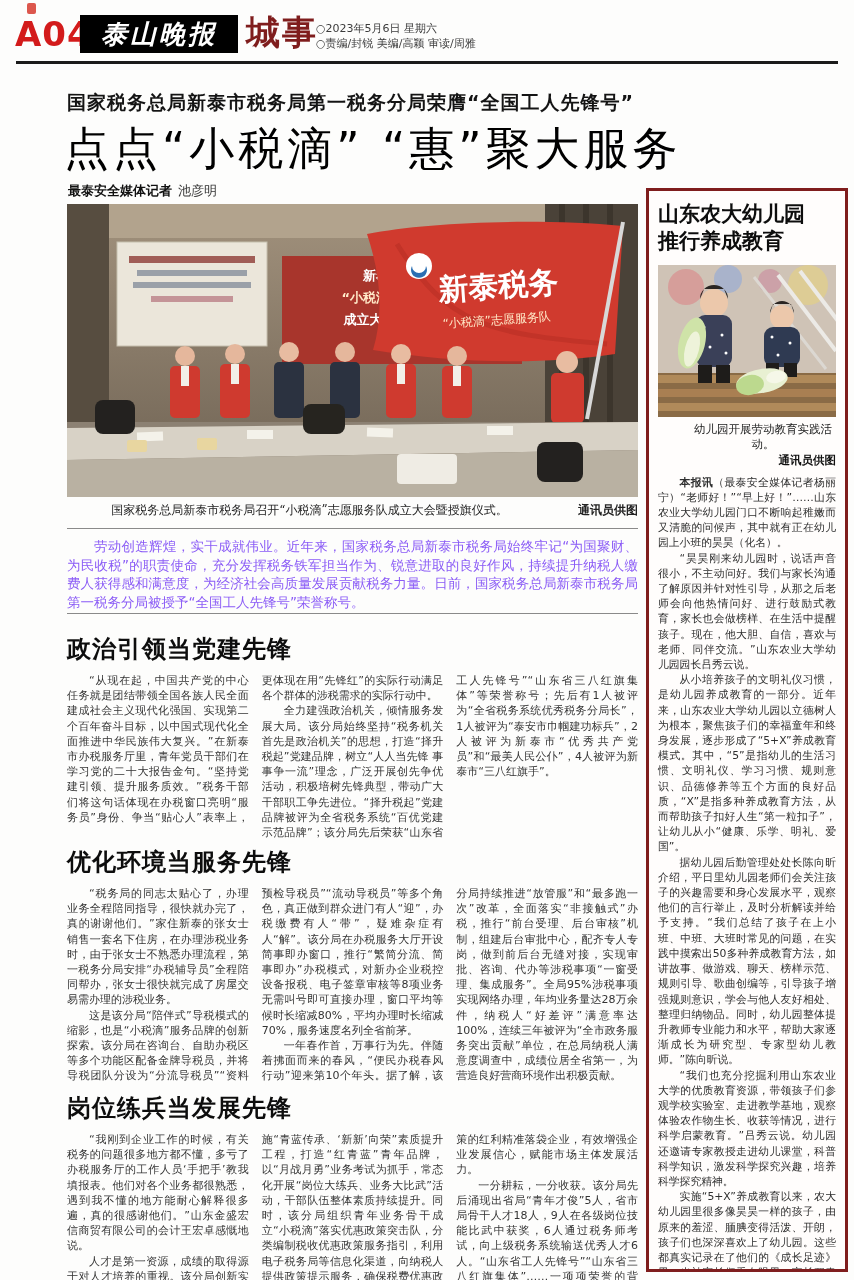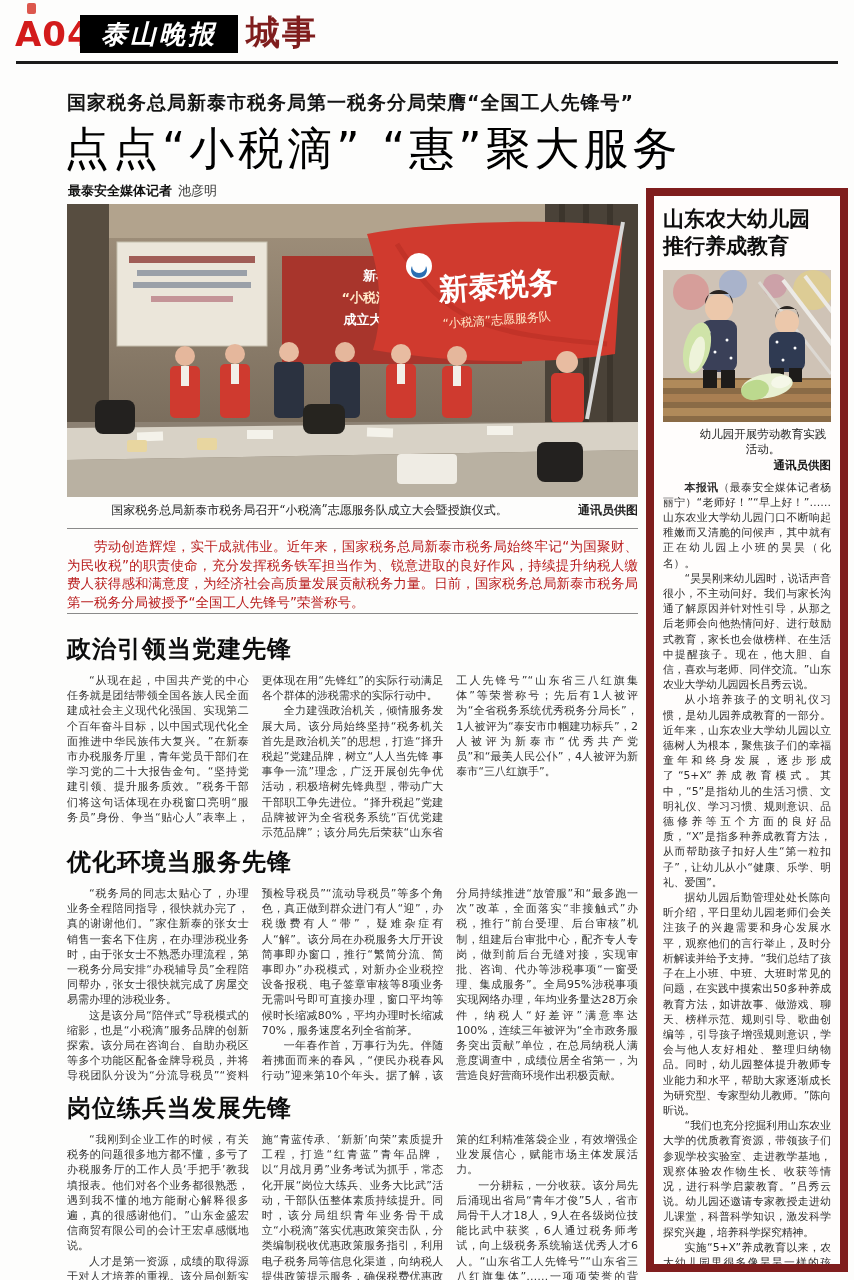--- a/index.html
+++ b/index.html
@@ -36,32 +36,32 @@
   .main-photo { position:absolute; left:67px; top:204px; width:571px; height:293px;
     background:#7d705f; overflow:hidden; }
   .caption-row { position:absolute; left:67px; top:502px; width:571px; height:18px;
     font-size:12px; color:#222; }
   .caption-row .cap { position:absolute; left:0; right:86px; text-align:center;
     font-family:"DejaVu Serif","Liberation Serif",serif; }
   .caption-row .credit { position:absolute; right:0; font-weight:700; }
 
   .rule-thin { position:absolute; left:67px; width:571px; height:1px; background:#8a8a8a; }
   .intro { position:absolute; left:67px; top:537px; width:571px; font-size:13.5px;
-    line-height:18.5px; text-indent:2em; color:#b91c1c; font-weight:500; text-align:justify; margin:0; }
+    line-height:18.5px; text-indent:2em; color:#8b5cf6; font-weight:500; text-align:justify; margin:0; }
 
   
   .news-section { position:absolute; left:67px; width:571px; }
   .sec-title { margin:12px 0 8px 0; font-size:24px; font-weight:900; color:#0d0d0d; letter-spacing:1px;font-family:Liberation Serif, serif; }
   .sec-body { column-count:3; column-gap:13px; column-fill:auto; overflow:hidden;
     font-size:11px; line-height:15.2px; text-align:justify; color:#333; }
   .sec-body p { margin:0; text-indent:2em; }
 
   
   .sidebar { position:absolute; left:646px; top:188px; width:202px; height:1084px;
-    border:8px solid #7f1d1d; background:#fffdfc; box-sizing:border-box;
+    border:3px solid #7f1d1d; background:#fffdfc; box-sizing:border-box;
     padding:10px 9px; overflow:hidden; }
   .sb-title { font-size:21px; font-weight:900; line-height:1.3; color:#0d0d0d; margin:0; }
   .sb-photo { width:100%; height:152px; margin-top:9px; background:#c9bcae; overflow:hidden; }
   .sb-cap { margin-top:5px; font-size:11.5px; text-align:center; color:#222;
     font-family:"DejaVu Serif","Liberation Serif",serif;margin-left:32px; }
   .sb-credit { font-size:11.5px; text-align:right; font-weight:700; color:#111; margin-top:1px; }
   .sb-body { margin-top:7px; font-size:10.8px; line-height:15.2px; text-align:justify; color:#2e2e2e; }
   .sb-body p { margin:0; text-indent:2em; }
   .sb-body .lead { font-weight:800; }
 
@@ -69,20 +69,24 @@
 </style>
 </head>
 <body>
 
 <div class="page">
 
   <div class="corner-mark"></div>
   <div class="pageno">A04</div>
   <div class="masthead">泰山晚报</div>
   <div class="section-name">城事</div>
+  <div class="issue-info">
+    <div>○2023年5月6日 星期六</div>
+    <div>○责编/封锐 美编/高颖 审读/周雅</div>
+  </div>
   <div class="header-rule"></div>
 
   <div class="kicker">国家税务总局新泰市税务局第一税务分局荣膺“全国工人先锋号”</div>
   <div class="headline">点点“小税滴” “惠”聚大服务</div>
   <div class="byline">
     <b>最泰安全媒体记者</b><span class="name">池彦明</span>
   </div>
 
   <div class="main-photo">
     <svg width="571" height="293" viewBox="0 0 571 293">

